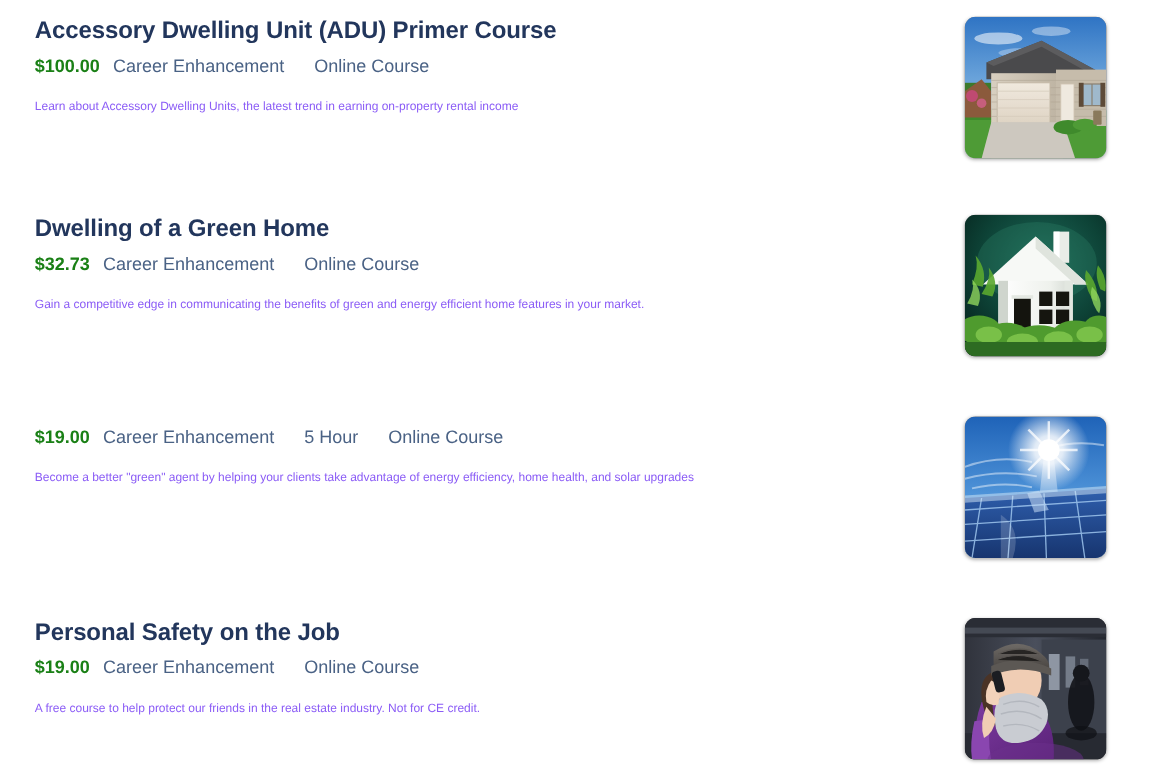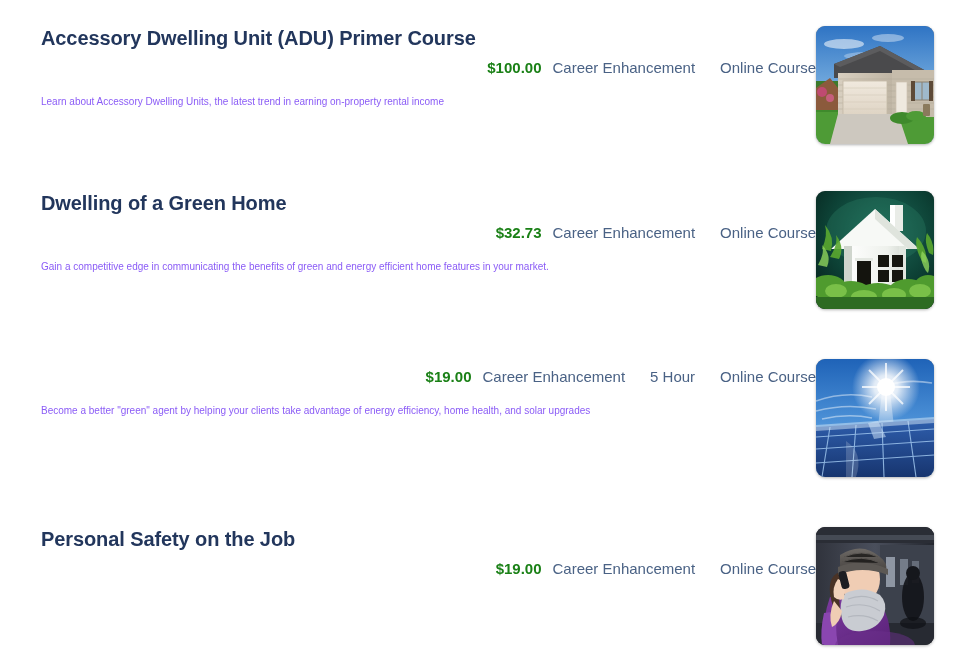--- a/index.html
+++ b/index.html
@@ -11,21 +11,21 @@
   body {
     width: 977px;
     height: 652px;
     font-family: "Liberation Sans", sans-serif;
     overflow: hidden;
   }
 
   .course-list {
     width: 908px;
     padding: 0;
-    margin: 12px;
+    margin: 0;
   }
 
   .course-item {
     position: relative;
     display: flex;
     align-items: flex-start;
     justify-content: space-between;
     padding: 0 39px 0 29px;
   }
 
@@ -43,21 +43,20 @@
     line-height: 1.2;
     margin: 0;
     padding: 0;
   }
 
   .course-meta {
     margin-top: 9px;
     font-size: 15px;
     line-height: 1.25;
     white-space: nowrap;
-    text-align: right;
   }
 
   .meta-price {
     color: #1a8016;
     font-weight: bold;
     font-size: 15px;
     margin-right: 11px;
   }
 
   .meta-tag {
@@ -289,20 +288,21 @@
       </svg>
     </div>
   </div>
 
   <div class="course-item row-3">
     <div class="course-text">
       <div class="course-title">Personal Safety on the Job</div>
       <div class="course-meta">
         <span class="meta-price">$19.00</span><span class="meta-tag">Career Enhancement</span><span class="meta-tag">Online Course</span>
       </div>
+      <div class="course-desc">A free course to help protect our friends in the real estate industry. Not for CE credit.</div>
     </div>
     <div class="thumb">
       <svg viewBox="0 0 118 118" xmlns="http://www.w3.org/2000/svg">
         <defs>
           <linearGradient id="cor4" x1="0" y1="0" x2="1" y2="0">
             <stop offset="0%" stop-color="#30333c"></stop>
               <stop offset="50%" stop-color="#4a4f5c"></stop>
               <stop offset="100%" stop-color="#23262e"></stop>
           </linearGradient>
           <linearGradient id="coat4" x1="0" y1="0" x2="1" y2="1">

